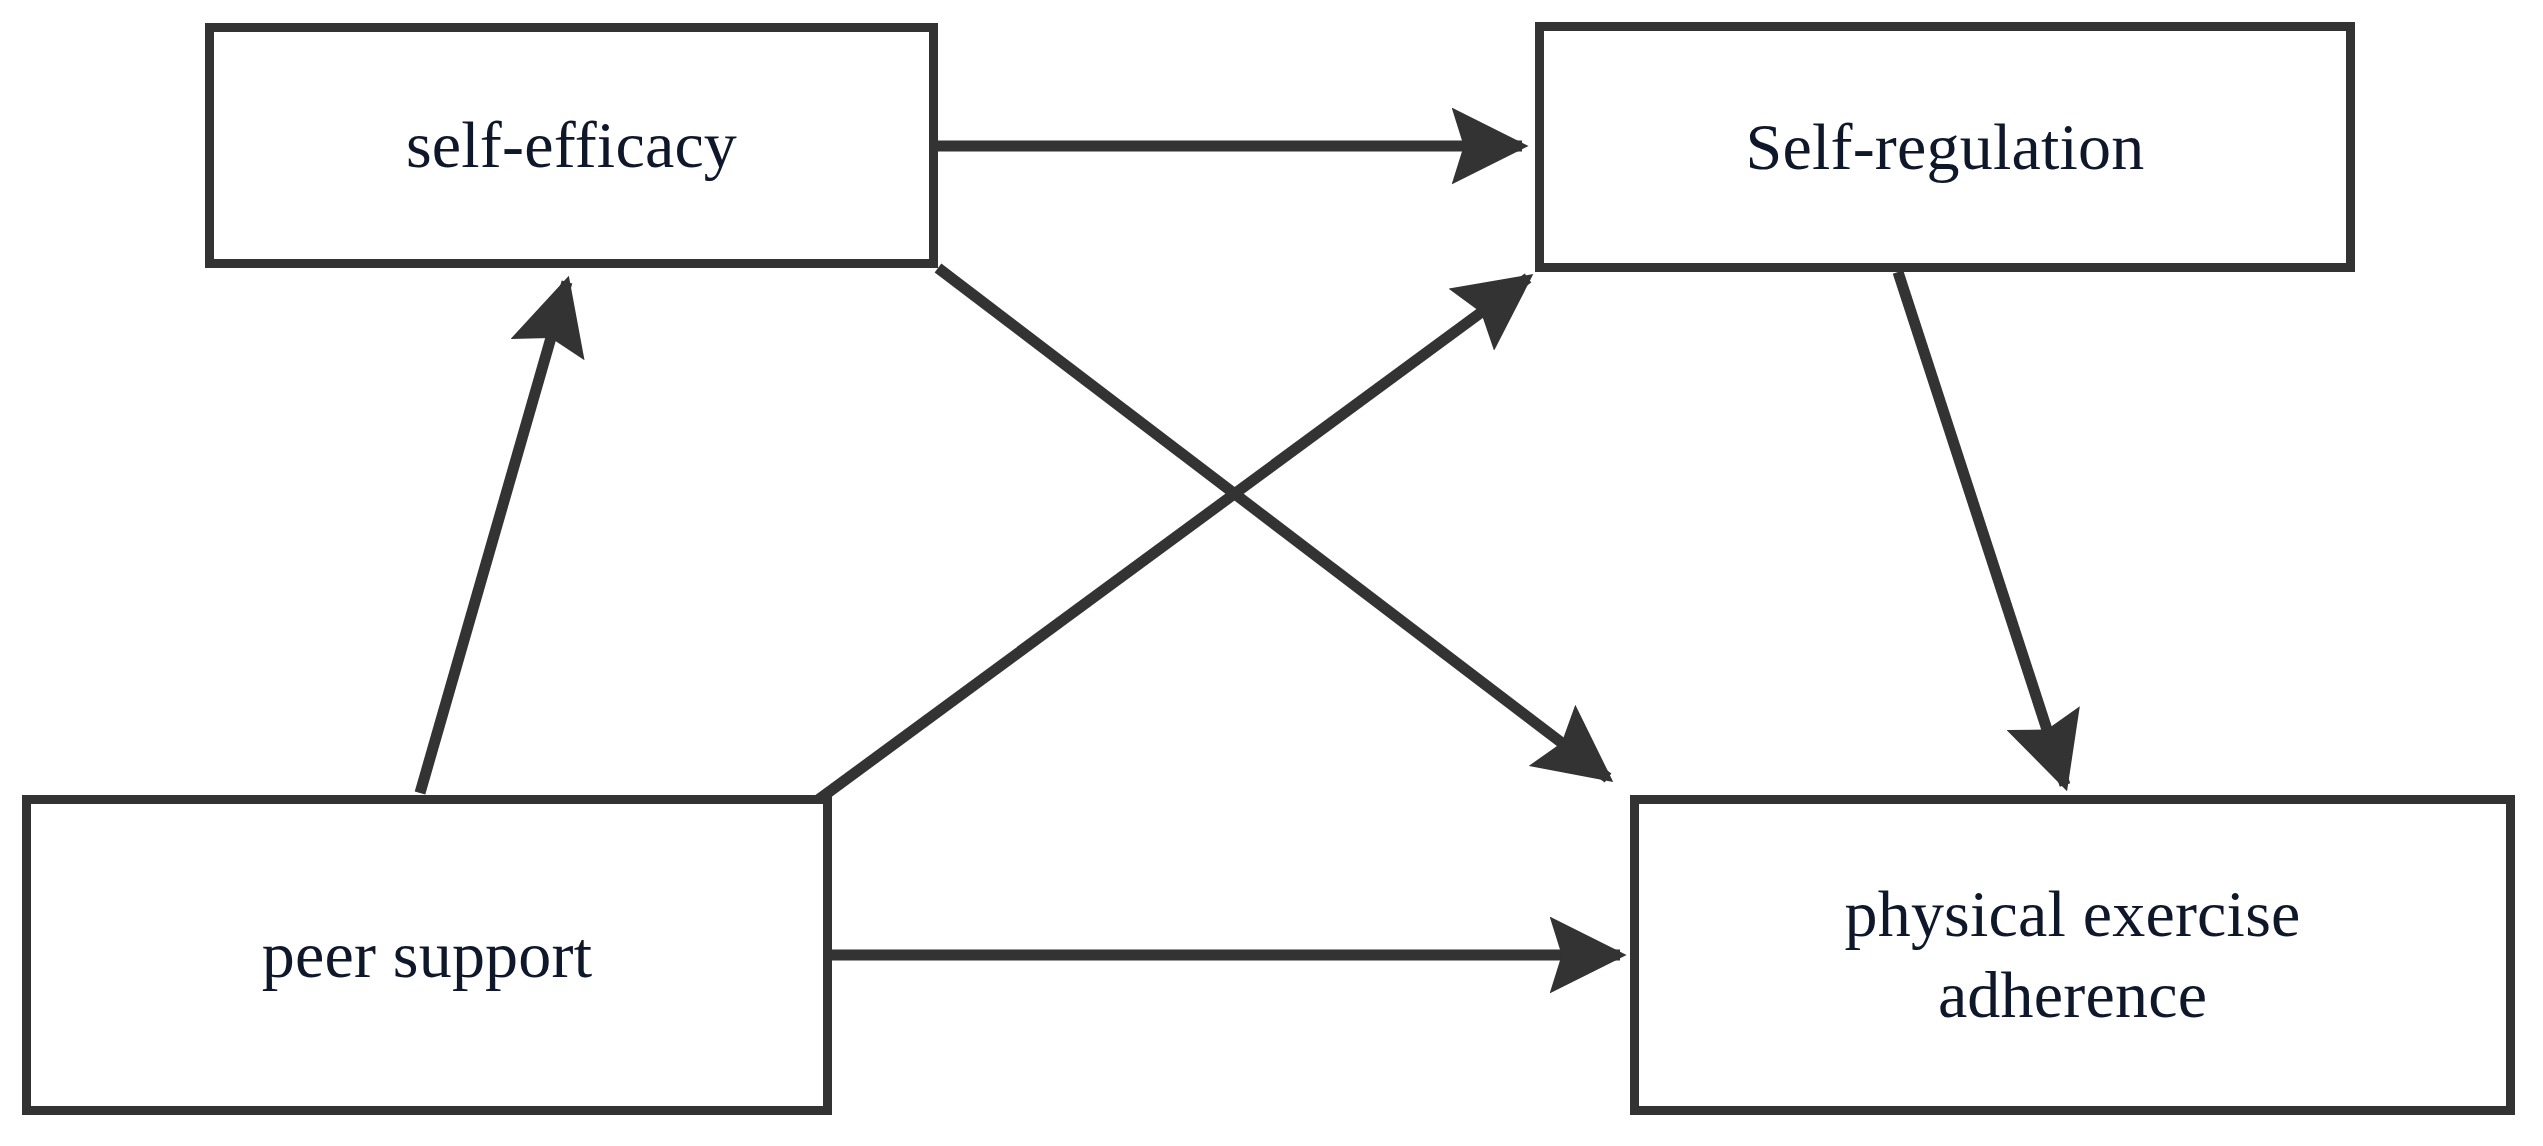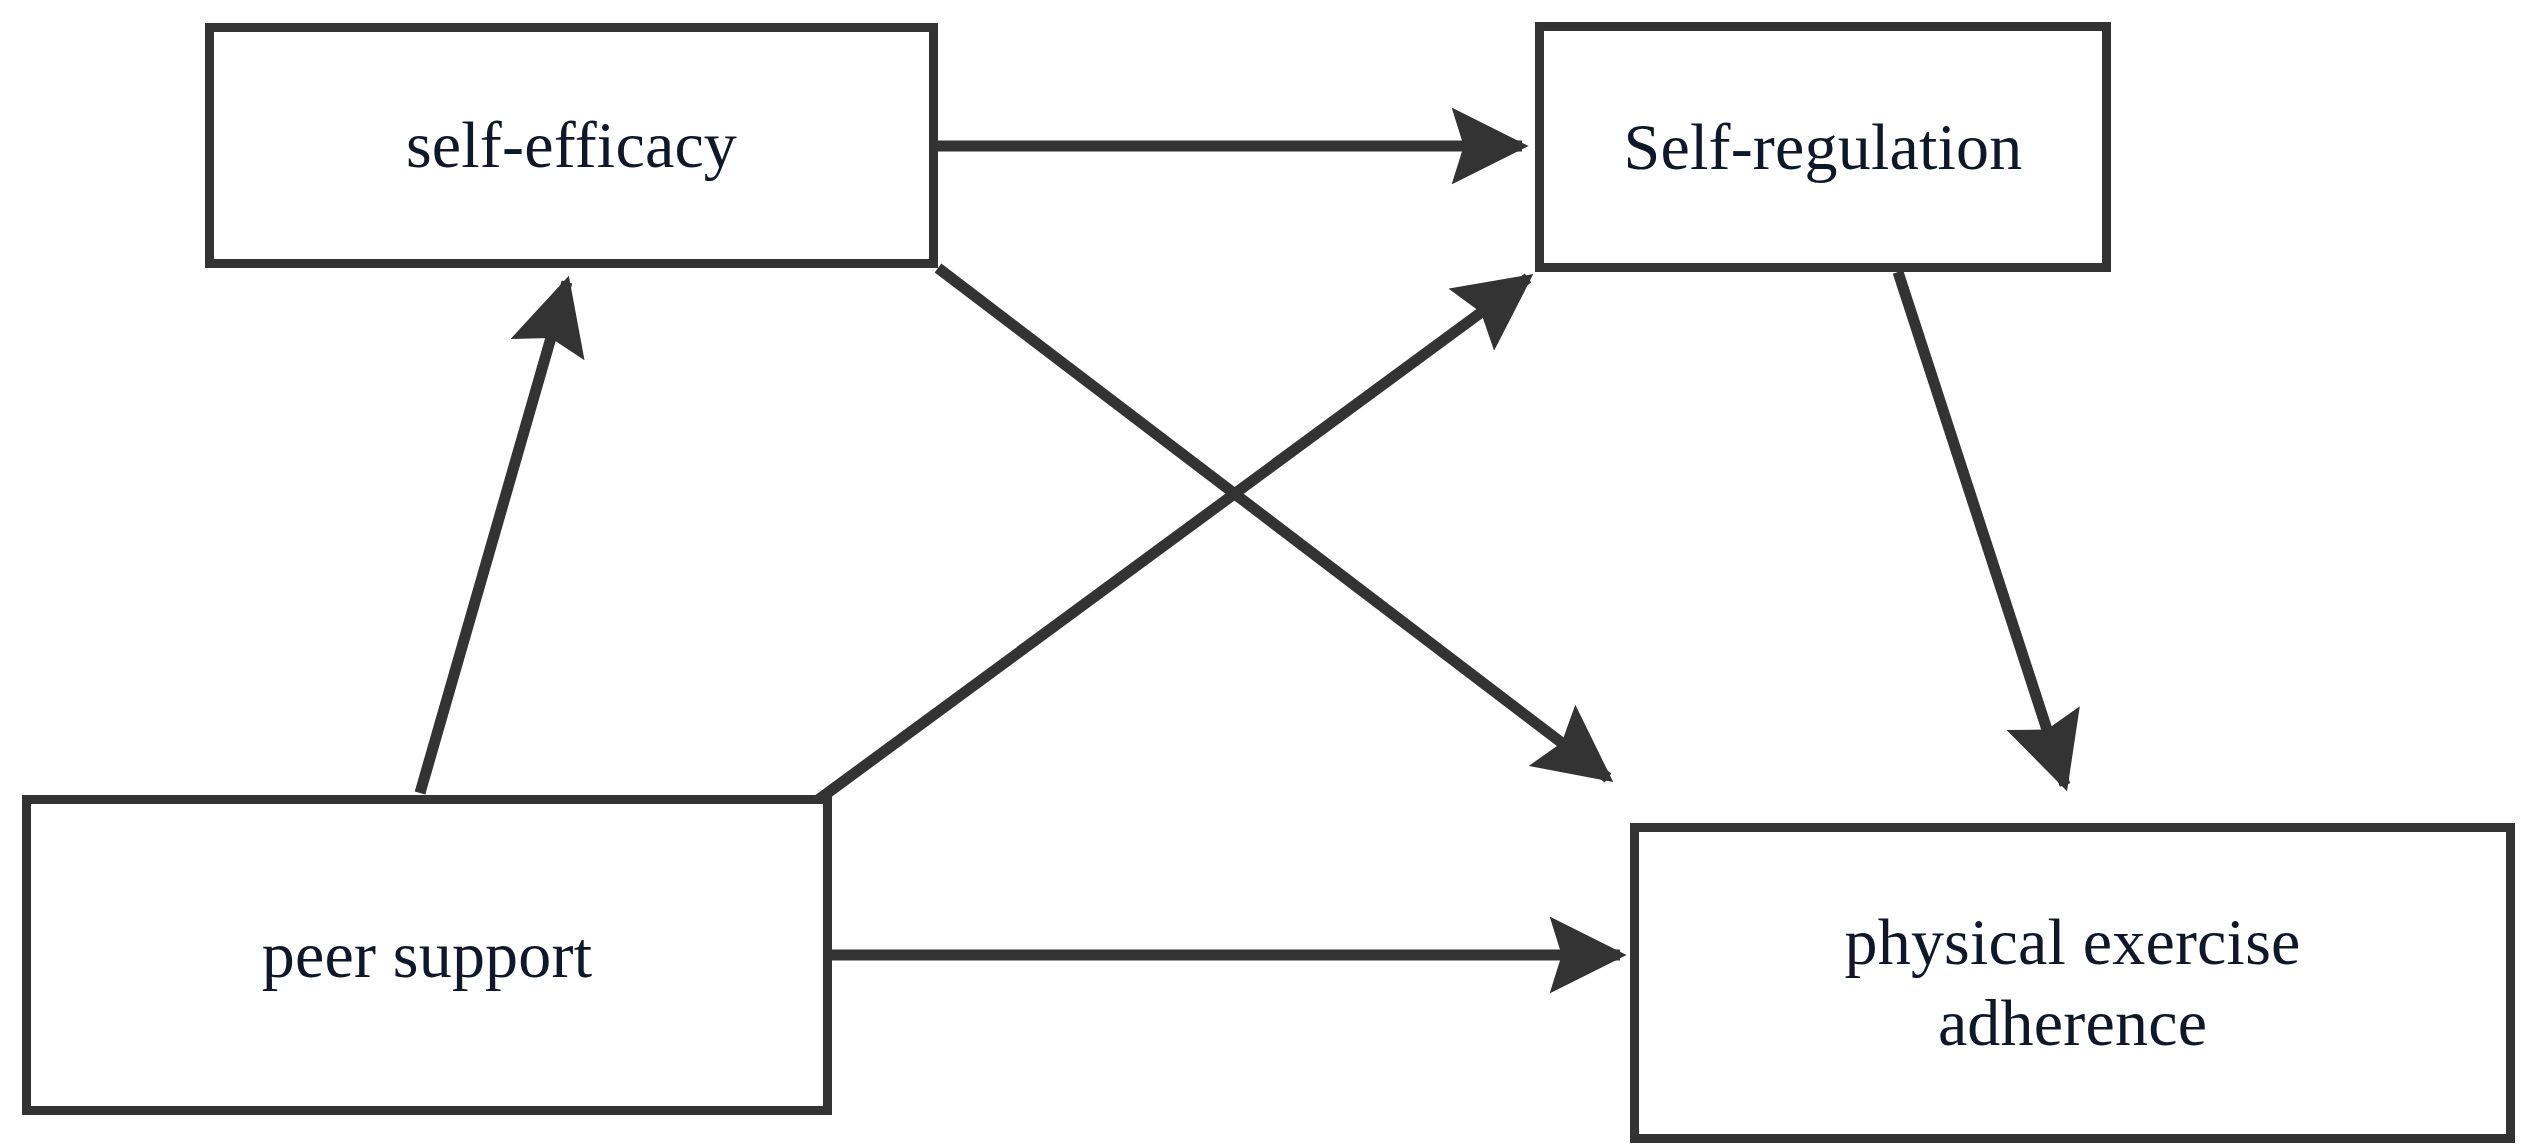--- a/index.html
+++ b/index.html
@@ -40,23 +40,23 @@
     font-family: Liberation Serif, serif;
     font-size: 66px;
     font-weight: 400;
     line-height: 1.22;
     text-align: center;
     letter-spacing: 0.2px;
     white-space: pre-line;
     padding: 0 18px;
   }
   #node-self-efficacy      { left: 205px;  top: 23px;  width: 733px;  height: 245px; }
-  #node-self-regulation    { left: 1535px; top: 22px;  width: 576px;  height: 250px; }
+  #node-self-regulation    { left: 1535px; top: 22px;  width: 820px;  height: 250px; }
   #node-peer-support       { left: 22px;   top: 795px; width: 810px;  height: 320px; }
-  #node-exercise-adherence { left: 1630px; top: 795px; width: 885px;  height: 320px; margin-top: 28px; }
+  #node-exercise-adherence { left: 1630px; top: 795px; width: 885px;  height: 320px; }
 </style>
 </head>
 <body>
 
 <div id="diagram-root">
 
   <svg id="diagram-svg" viewBox="0 0 2543 1146" xmlns="http://www.w3.org/2000/svg">
     <defs>
       <marker id="arrowhead" markerWidth="7" markerHeight="7" refX="6.4" refY="3.5" orient="auto" markerUnits="strokeWidth">
         <path d="M 0 0 L 7 3.5 L 0 7 L 1.1 3.5 z" fill="#333333"></path>

